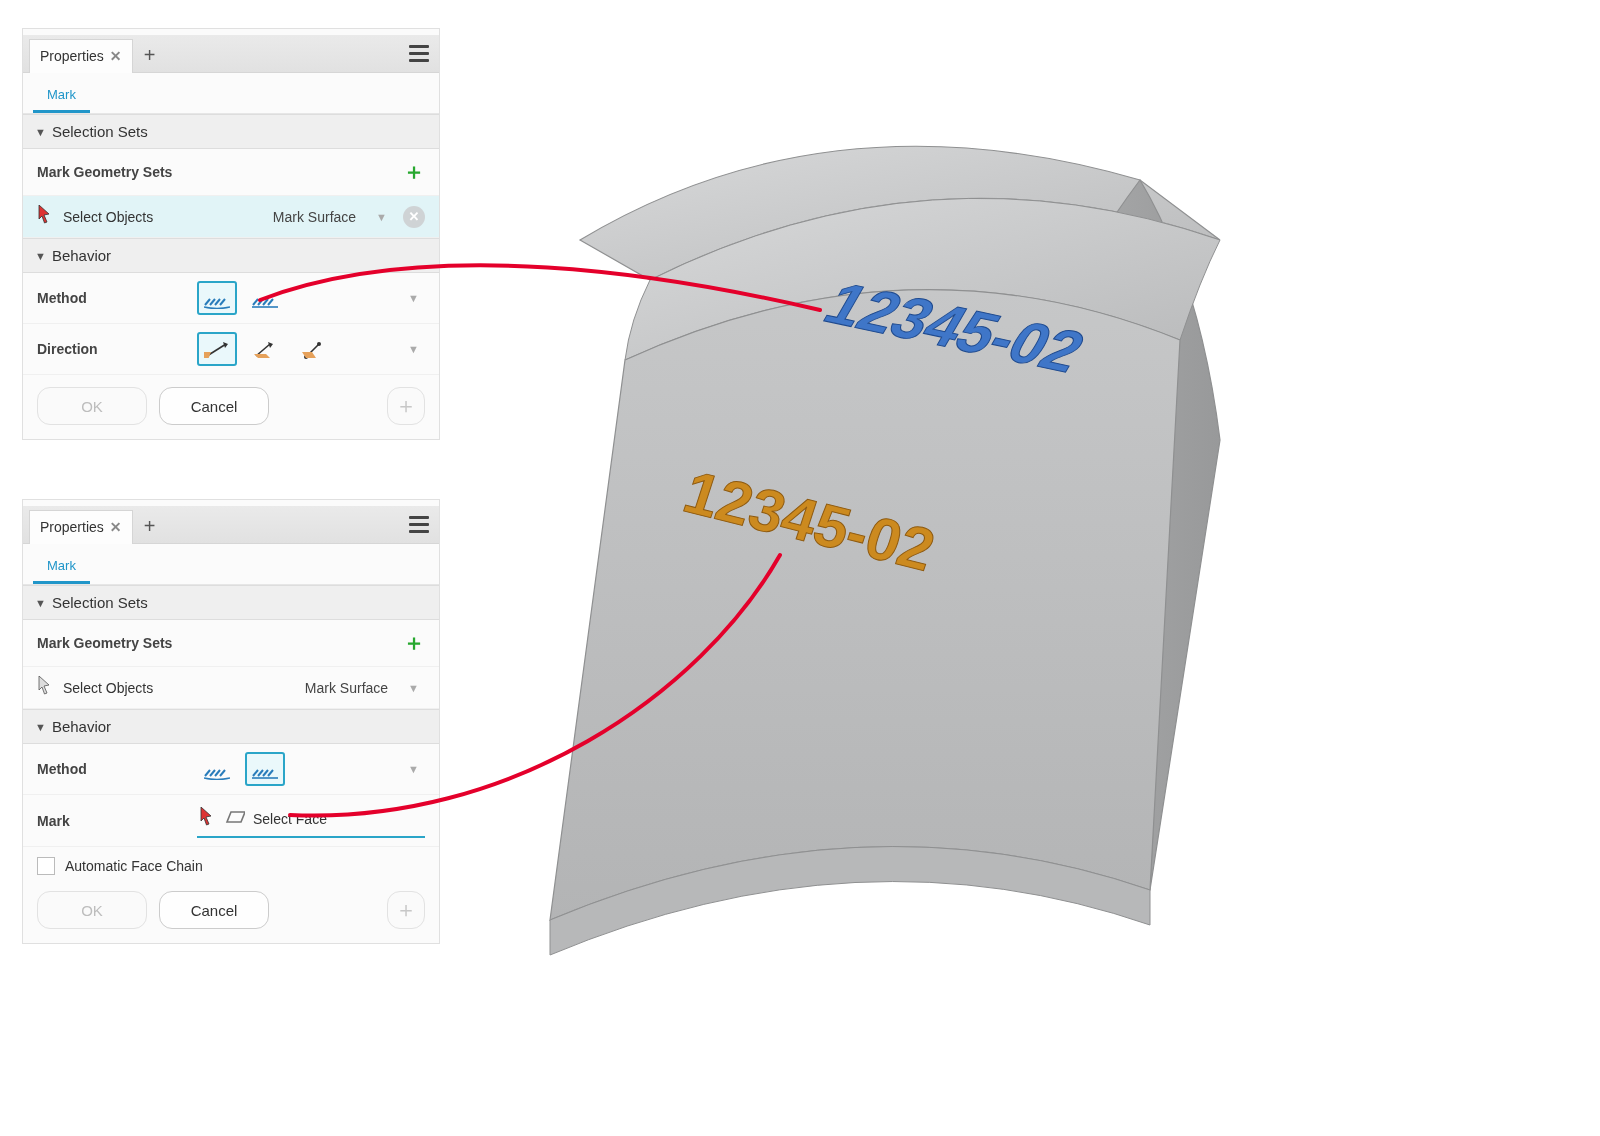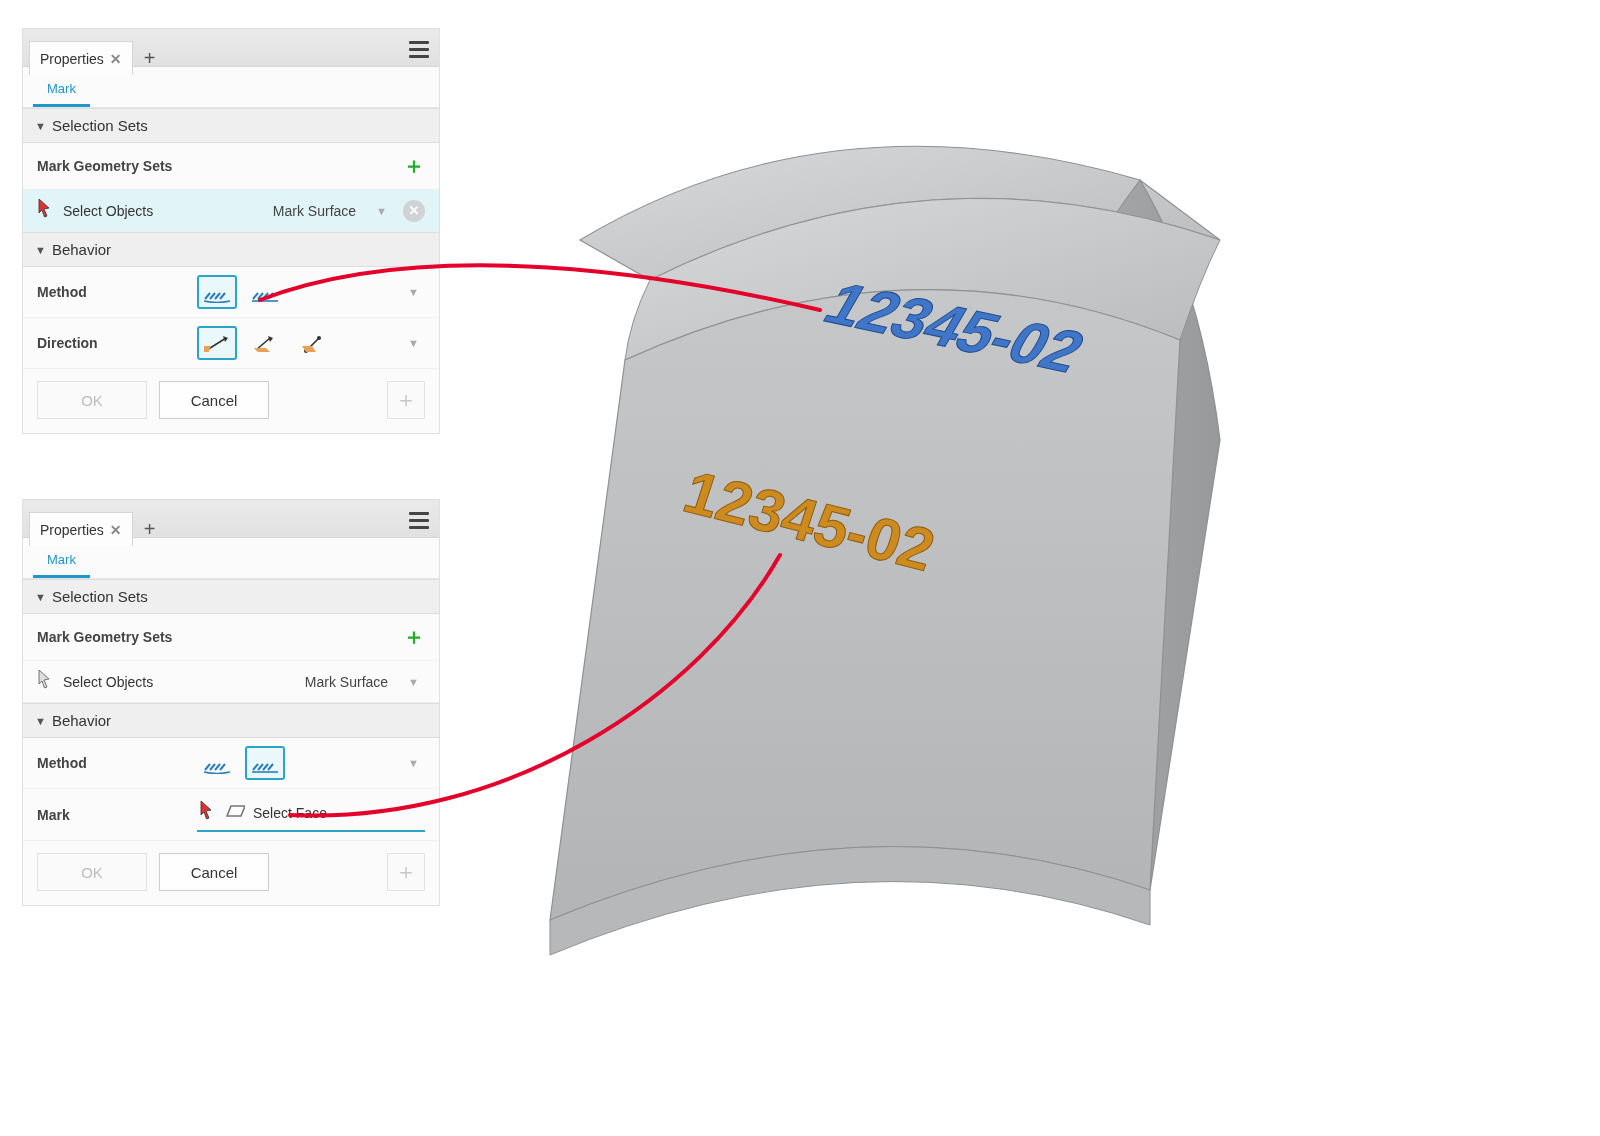--- a/index.html
+++ b/index.html
@@ -17,25 +17,26 @@
     position: absolute;
     width: 418px;
     background: #fbfbfb;
     border: 1px solid #e0e0e0;
   }
   .panel.first { left: 22px; top: 28px; }
   .panel.second { left: 22px; top: 499px; }
 
   .tabbar {
     display: flex;
-    align-items: flex-start;
+    align-items: center;
     height: 38px;
     background: linear-gradient(#eaeaea, #e1e1e1);
     border-bottom: 1px solid #d6d6d6;
-    padding: 8px 6px;
+    padding: 0 6px;
+    margin-top: 6px;
   }
   .tab-active {
     background: #fdfdfd;
     height: 34px;
     margin-top: 4px;
     padding: 0 10px;
     display: flex;
     align-items: center;
     border: 1px solid #d5d5d5;
     border-bottom: none;
@@ -132,21 +133,21 @@
   .chk-row { display: flex; align-items: center; gap: 10px; padding: 10px 14px 4px 14px; }
   .chk {
     width: 18px; height: 18px; border: 1px solid #bbb; background: #fff;
   }
 
   .button-row {
     display: flex; gap: 12px; padding: 12px 14px 14px 14px; align-items: center;
   }
   .btn {
     height: 38px; min-width: 110px;
-    border: 1px solid #ccc; border-radius: 0;
+    border: 1px solid #ccc; border-radius: 13px;
     background: #fefefe;
     display: flex; align-items: center; justify-content: center;
     font-size: 15px; cursor: pointer;
   }
   .btn.disabled { color: #bdbdbd; border-color: #e2e2e2; background: #fafafa; }
   .btn.sq { min-width: 38px; width: 38px; padding: 0; margin-left: auto; }
   .btn.sq span { font-size: 22px; color: #c7c7c7; font-weight: 300; }
 
   .red-curve { position: absolute; pointer-events: none; }
 </style>
@@ -340,20 +341,24 @@
       </span>
       <span class="parallelogram">
         <svg viewBox="0 0 22 14">
             <path d="M4 12 L18 12 L22 2 L8 2 Z" fill="none" stroke="#777" stroke-width="1.6"></path>
           </svg>
       </span>
       <span>Select Face</span>
     </div>
   </div>
 
+  <div class="chk-row">
+    <span class="chk"></span>
+    <span>Automatic Face Chain</span>
+  </div>
 
   <div class="button-row">
     <div class="btn disabled">
         <span>OK</span>
       </div>
     <div class="btn">
         <span>Cancel</span>
       </div>
     <div class="btn sq disabled">
         <span>＋</span>

